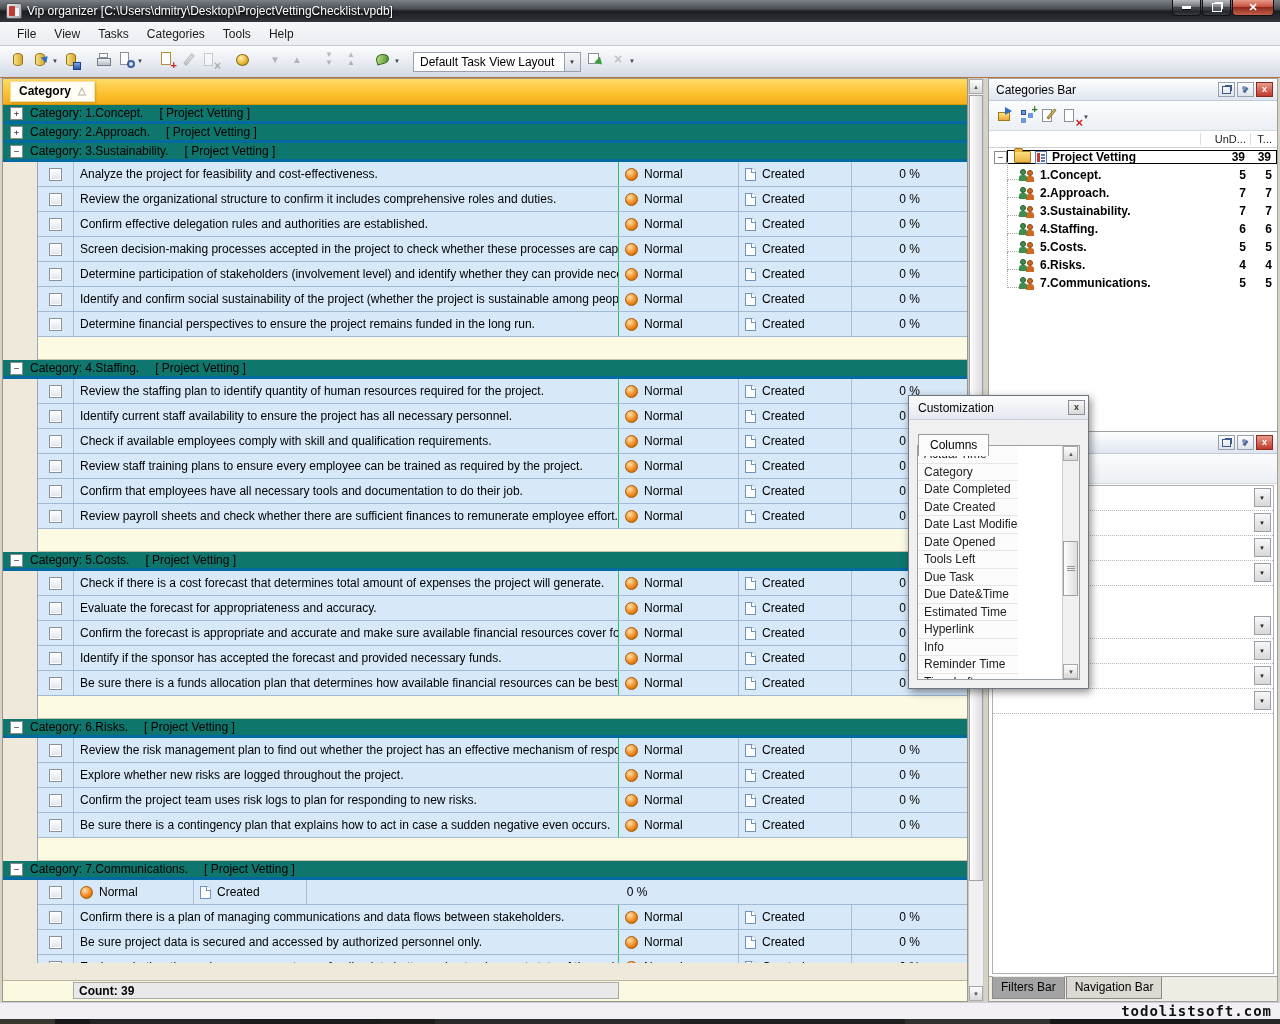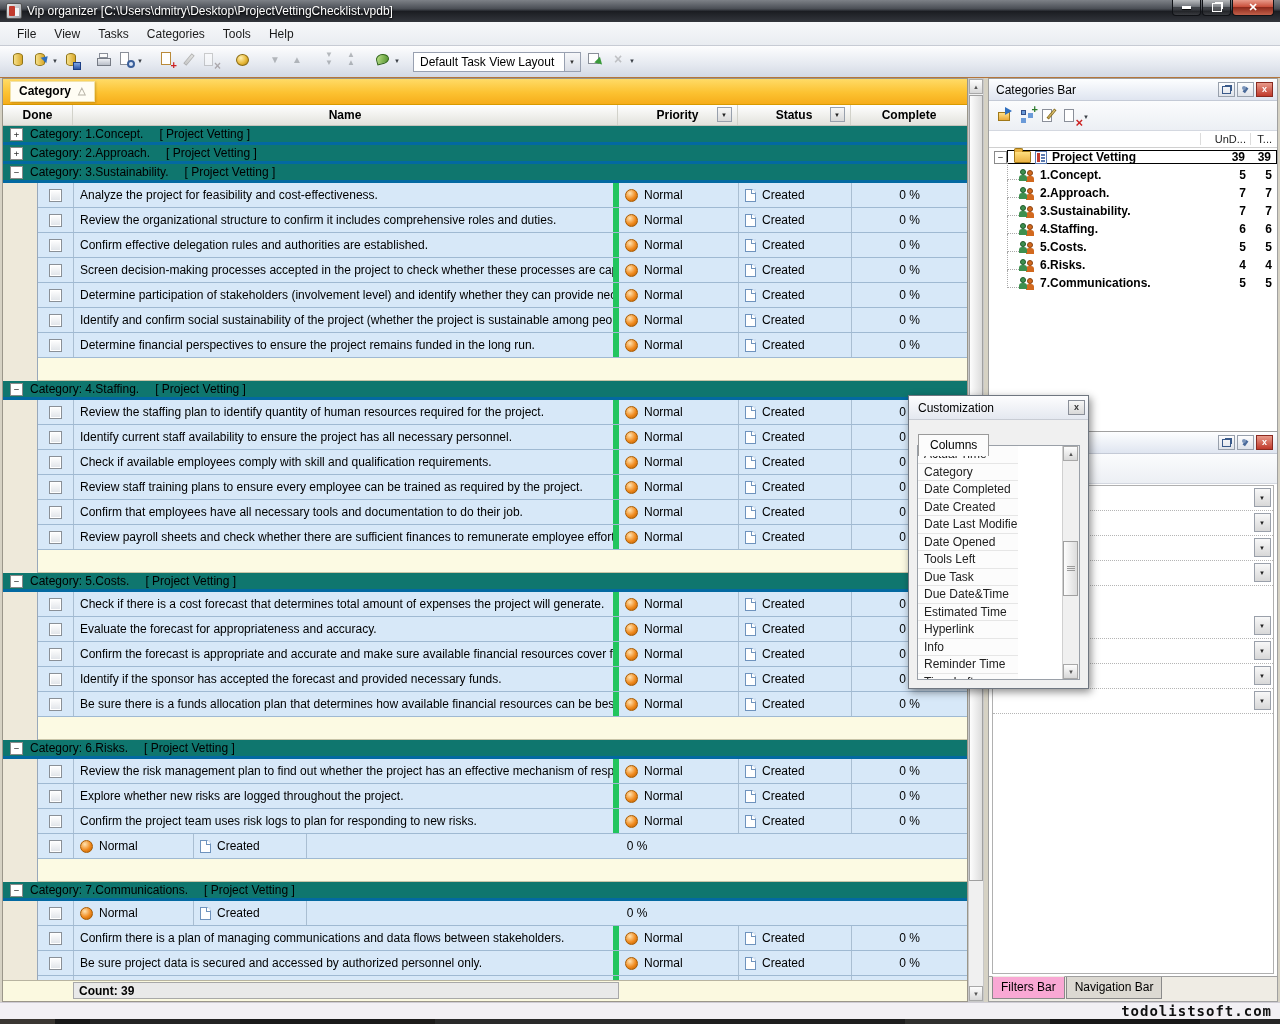--- a/index.html
+++ b/index.html
@@ -108,21 +108,21 @@
   .expand-box{width:11px;height:11px;border:1px solid #8a8a8a;background:#fff;flex:none;position:relative;box-sizing:content-box;}
   .expand-box::before{position:absolute;left:0;right:0;top:0;text-align:center;font:9px/11px "DejaVu Sans Mono",monospace;color:#333;}
   .exp-plus::before{content:"+";}
   .exp-minus::before{content:"−";}
   .cat-label{margin-left:7px;}
   .cat-tag{margin-left:16px;}
   .task-block{margin-left:34px;border-left:1px solid #98a8ba;}
   .task-row{display:flex;height:25px;background:#d7e8f8;border-bottom:1px solid #9fb9d2;box-sizing:border-box;}
   .cell{display:flex;align-items:center;box-sizing:border-box;}
   .c-done{width:36px;justify-content:center;border-right:1px solid #a9bed2;}
-  .c-name{width:545px;padding:0 6px;border-right:6px solid #22c55e;overflow:hidden;white-space:nowrap;}
+  .c-name{width:545px;padding:0 6px;border-right:1px solid #22c55e;overflow:hidden;white-space:nowrap;}
   .c-pri{width:120px;padding-left:6px;border-right:1px solid #a9bed2;}
   .c-status{width:113px;padding-left:6px;border-right:1px solid #a9bed2;}
   .c-comp{flex:1;justify-content:center;}
   .checkbox{width:13px;height:13px;background:linear-gradient(#ffffff,#dfe3e8);border:1px solid #8a9097;
     box-shadow:inset 0 0 0 1px #fff;box-sizing:border-box;}
   .pri-ball{width:13px;height:13px;border-radius:50%;flex:none;margin-right:6px;
     background:radial-gradient(circle at 35% 30%,#ffe2b0,#f08a1e 55%,#b35a00);border:1px solid #a95b00;box-sizing:border-box;}
   .doc-icon{width:11px;height:13px;background:#fff;border:1px solid #6f93bd;flex:none;margin-right:6px;position:relative;box-sizing:border-box;}
   .doc-icon::before{content:"";position:absolute;right:-1px;top:-1px;width:0;height:0;
     border-left:4px solid transparent;border-top:4px solid #cfe0f2;box-shadow:-1px 1px 0 #6f93bd;}
@@ -181,21 +181,21 @@
   .filters-area{position:absolute;left:0;right:0;top:352px;bottom:24px;border-top:1px solid #a0a0a0;}
   .filter-rows{position:absolute;left:3px;right:3px;top:53px;bottom:3px;border:1px solid #b0b0b0;background:#fff;overflow:hidden;}
   .f-row{height:24px;border-bottom:1px dotted #b5b5b5;position:relative;}
   .f-row.gap{height:28px;border-bottom:none;}
   .f-combo{position:absolute;right:2px;top:2px;width:17px;height:19px;border:1px solid #9aa0aa;
     background:linear-gradient(#f8f8f8,#d8d8d8);box-sizing:border-box;}
   .f-combo::before{content:"▼";position:absolute;left:4px;top:6px;font-size:6px;color:#222;}
   .tabs{position:absolute;left:0;right:0;bottom:0;height:24px;border-top:1px solid #a0a0a0;background:#efece4;
     display:flex;align-items:flex-start;padding:0 0 0 3px;}
   .tab{padding:3px 8px 4px 8px;border:1px solid #8a8a8a;border-top:none;margin-right:1px;background:#dcd9d2;font-size:12px;}
-  .tab.active{background:#f9a8d4;position:relative;top:-1px;border-top:1px solid #efece4;}
+  .tab.active{background:#a3a3a3;position:relative;top:-1px;border-top:1px solid #efece4;}
 
   
   .dialog{position:absolute;left:908px;top:395px;width:181px;height:294px;background:#f0f0f0;
     border:1px solid #6f7680;box-shadow:2px 3px 8px rgba(0,0,0,.45);z-index:50;box-sizing:border-box;}
   .dlg-title{height:24px;background:linear-gradient(#fdfdfe,#e4e8f0);border-bottom:1px solid #c8ccd4;
     display:flex;align-items:center;padding:0 3px 0 9px;box-sizing:border-box;}
   .dlg-title .spacer{flex:1;}
   .dlg-close{width:17px;height:15px;border:1px solid #8a8f99;background:linear-gradient(#f6f6f6,#d9d9d9);
     display:flex;align-items:center;justify-content:center;font:bold 9px/9px "Liberation Sans",sans-serif;color:#333;box-sizing:border-box;}
   .dlg-tabs{height:22px;padding-left:9px;position:relative;margin-top:12px;}
@@ -255,39 +255,20 @@
   <span id="tb-right"><span class="ic ic-apply-layout"></span><span class="ic ic-delete-layout dis"></span><span class="caret"></span></span>
 </div>
 
 <div class="grid">
   <div class="groupbar">
     <span class="group-chip">
       <span>Category</span>
       <span class="sort-asc">△</span>
     </span>
   </div>
-  <div class="header-row">
-    <div class="hcell hc-done">
-        <span>Done</span>
-      </div>
-    <div class="hcell hc-name">
-        <span>Name</span>
-      </div>
-    <div class="hcell hc-pri">
-        <span>Priority</span>
-      <span class="hdr-filter"></span>
-      </div>
-    <div class="hcell hc-status">
-        <span>Status</span>
-      <span class="hdr-filter"></span>
-      </div>
-    <div class="hcell hc-comp">
-        <span>Complete</span>
-      </div>
-  </div>
   <div id="grid-rows">
       <div class="cat-row">
         <span class="expand-box exp-plus"></span>
         <span class="cat-label">Category: 1.Concept.</span>
         <span class="cat-tag">[ Project Vetting ]</span>
       </div>
       <div class="cat-row">
         <span class="expand-box exp-plus"></span>
         <span class="cat-label">Category: 2.Approach.</span>
         <span class="cat-tag">[ Project Vetting ]</span>
@@ -634,20 +615,21 @@
           <div class="cell c-status">
             <span class="doc-icon"></span>
             <span>Created</span>
           </div>
           <div class="cell c-comp">0 %</div>
         </div>
         <div class="task-row">
           <div class="cell c-done">
             <span class="checkbox"></span>
           </div>
+          <div class="cell c-name">Be sure there is a contingency plan that explains how to act in case a sudden negative even occurs.</div>
           <div class="cell c-pri">
             <span class="pri-ball"></span>
             <span>Normal</span>
           </div>
           <div class="cell c-status">
             <span class="doc-icon"></span>
             <span>Created</span>
           </div>
           <div class="cell c-comp">0 %</div>
         </div>

